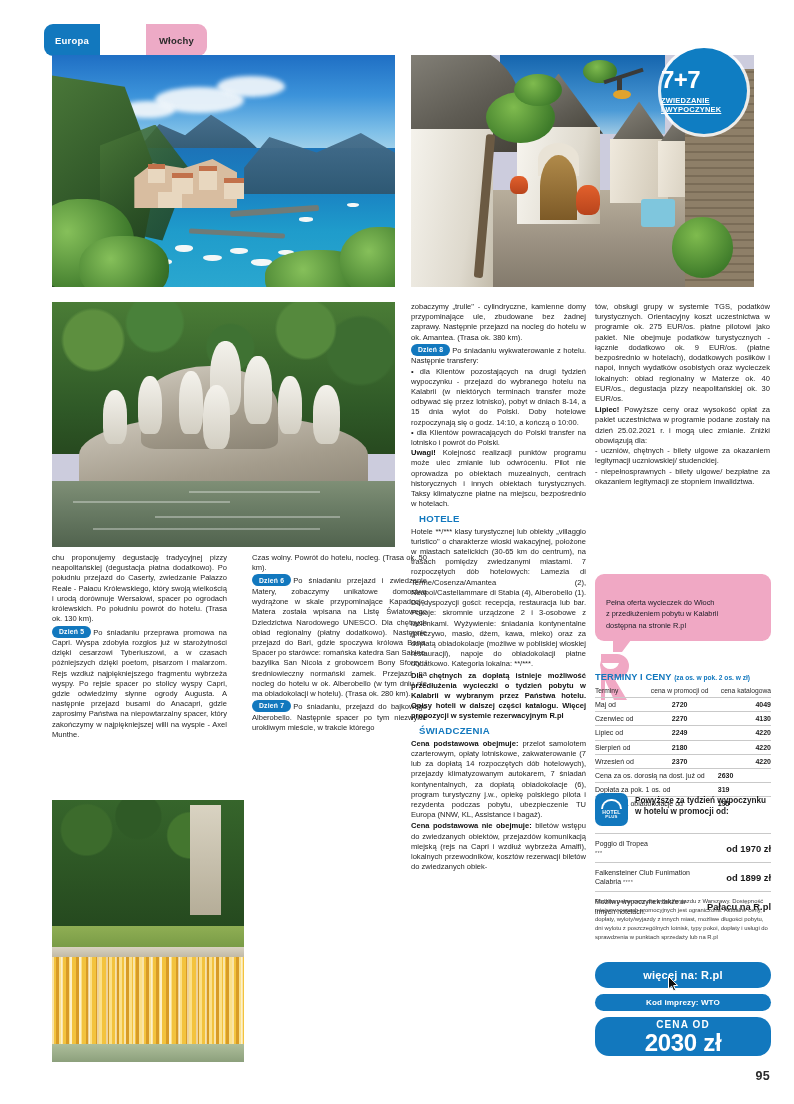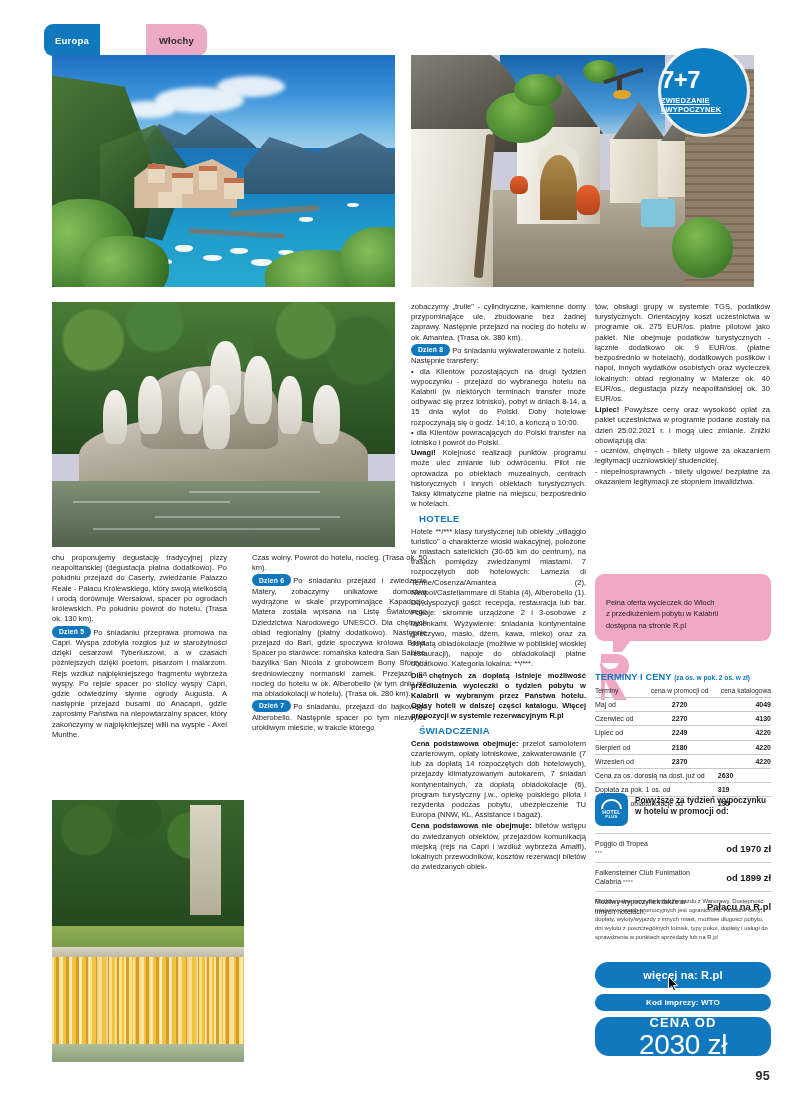--- a/index.html
+++ b/index.html
@@ -183,22 +183,22 @@
   
   #cta{position:absolute;left:595px;top:962px;width:176px;}
   .btn{
     background:#1278be;color:#fff;border-radius:14px;text-align:center;
     display:flex;flex-direction:column;align-items:center;justify-content:center;
     margin-bottom:6px;position:relative;
   }
   #btn-more{height:26px;font-size:11px;font-weight:bold;letter-spacing:.2px;}
   #btn-code{height:17px;font-size:8.1px;font-weight:bold;letter-spacing:.1px;}
   #btn-price{height:39px;}
-  #btn-price .pl{font-size:13px;font-weight:bold;letter-spacing:1.1px;margin-bottom:1px;}
-  #btn-price .pv{font-size:28px;font-weight:normal;letter-spacing:-.3px;line-height:1;}
+  #btn-price .pl{font-size:10px;font-weight:bold;letter-spacing:1.1px;margin-bottom:1px;}
+  #btn-price .pv{font-size:24px;font-weight:bold;letter-spacing:-.3px;line-height:1;}
 
   #cursor{position:absolute;left:73px;top:14px;width:11px;height:16px;}
 
   
   #page-number{
     position:absolute;right:24px;bottom:21px;font-size:12.5px;
     font-weight:bold;color:#2b2b2b;letter-spacing:.3px;
   }
 </style>
 </head>

